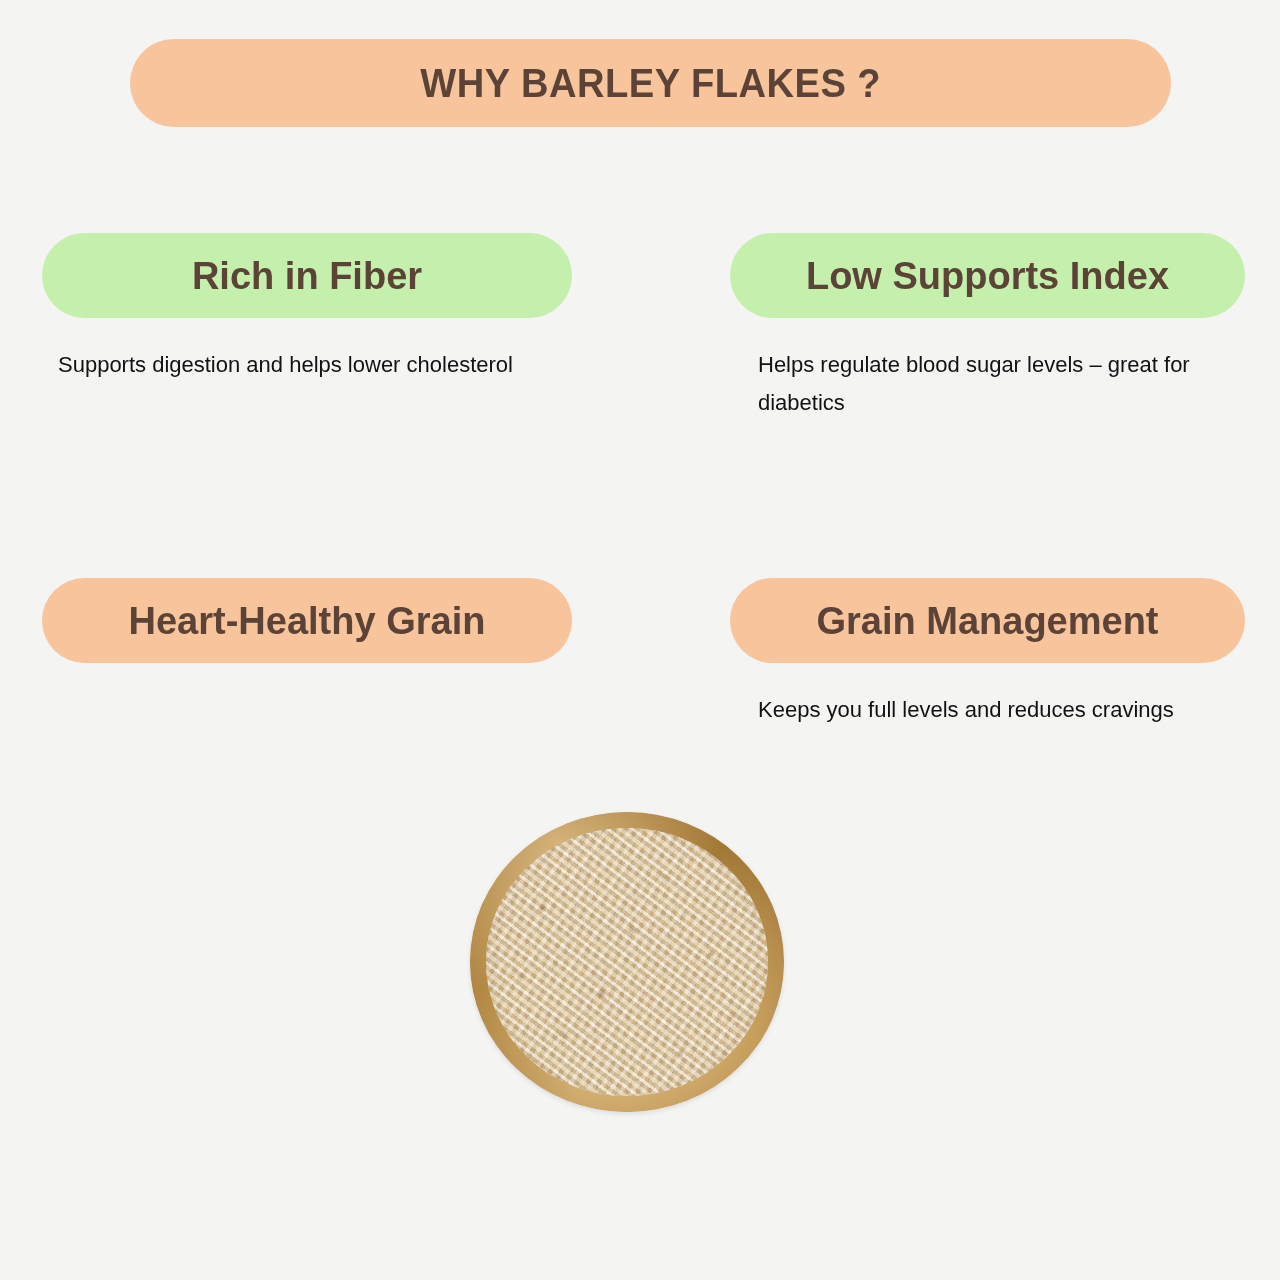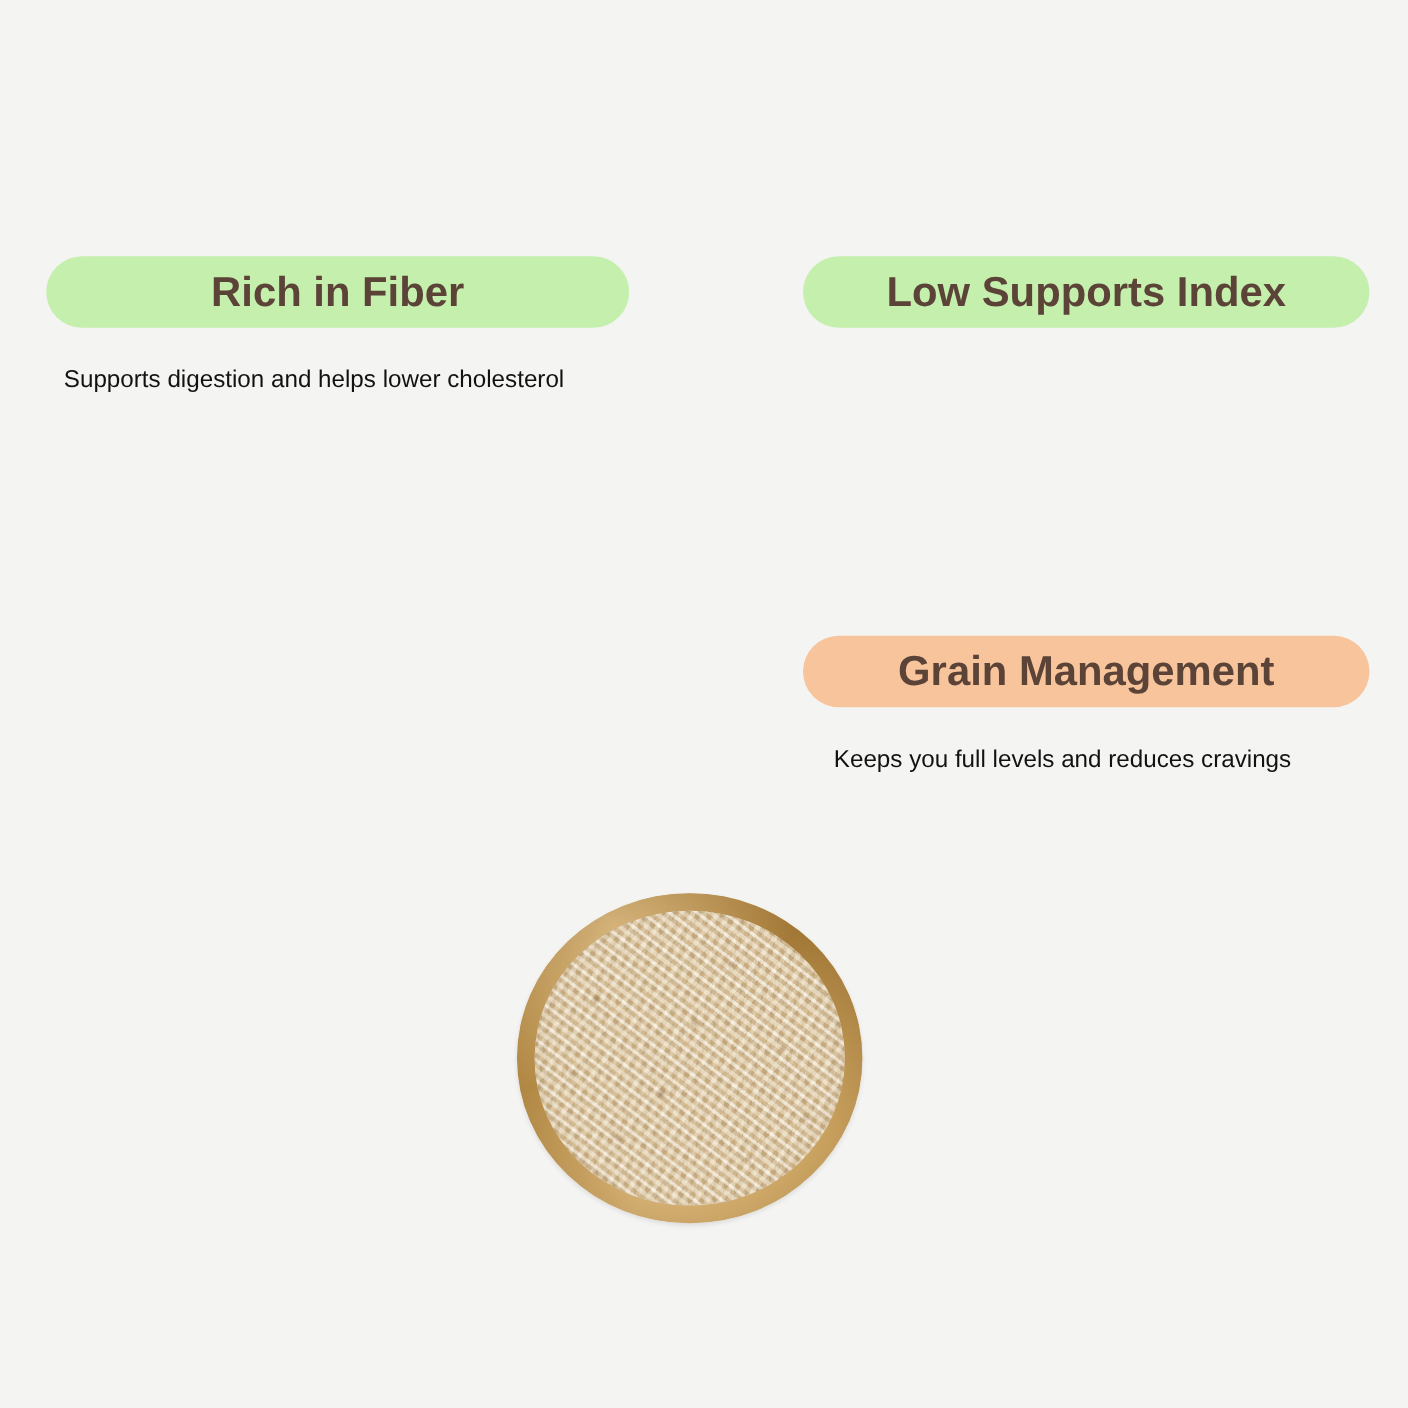--- a/index.html
+++ b/index.html
@@ -62,21 +62,21 @@
 
   .cell {
     position: absolute;
     top: 0;
     width: 530px;
   }
   .cell-left  { left: 42px; }
   .cell-right { left: 730px; width: 515px; }
 
   .pill {
-    height: 65px;
+    height: 85px;
     border-radius: 44px;
     display: flex;
     align-items: center;
     justify-content: center;
     box-sizing: border-box;
     padding: 0 18px;
   }
   .pill-green { background: #c5efac; }
   .pill-peach { background: #f7c49b; }
 
@@ -213,43 +213,50 @@
       radial-gradient(circle at 50% 50%,
         rgba(0,0,0,0) 58%, rgba(92,60,22,0.18) 82%, rgba(70,44,14,0.34) 100%);
     pointer-events: none;
   }
 </style>
 </head>
 <body>
 
 <div class="poster">
 
+  <div class="title-banner">
+    <div class="title-text">WHY BARLEY FLAKES ?</div>
+  </div>
 
   <div class="grid">
 
     <div class="row row-top">
 
       <div class="cell cell-left">
         <div class="pill pill-green">
           <span class="pill-label">Rich in Fiber</span>
         </div>
         <div class="desc">Supports digestion and helps lower cholesterol</div>
       </div>
 
       <div class="cell cell-right">
         <div class="pill pill-green">
           <span class="pill-label">Low Supports Index</span>
         </div>
+        <div class="desc">Helps regulate blood sugar levels – great for diabetics</div>
       </div>
 
     </div>
 
     <div class="row row-bottom">
 
       <div class="cell cell-left">
+        <div class="pill pill-peach">
+          <span class="pill-label">Heart-Healthy Grain</span>
+        </div>
       </div>
 
       <div class="cell cell-right">
         <div class="pill pill-peach">
           <span class="pill-label">Grain Management</span>
         </div>
         <div class="desc">Keeps you full levels and reduces cravings</div>
       </div>
 
     </div>

